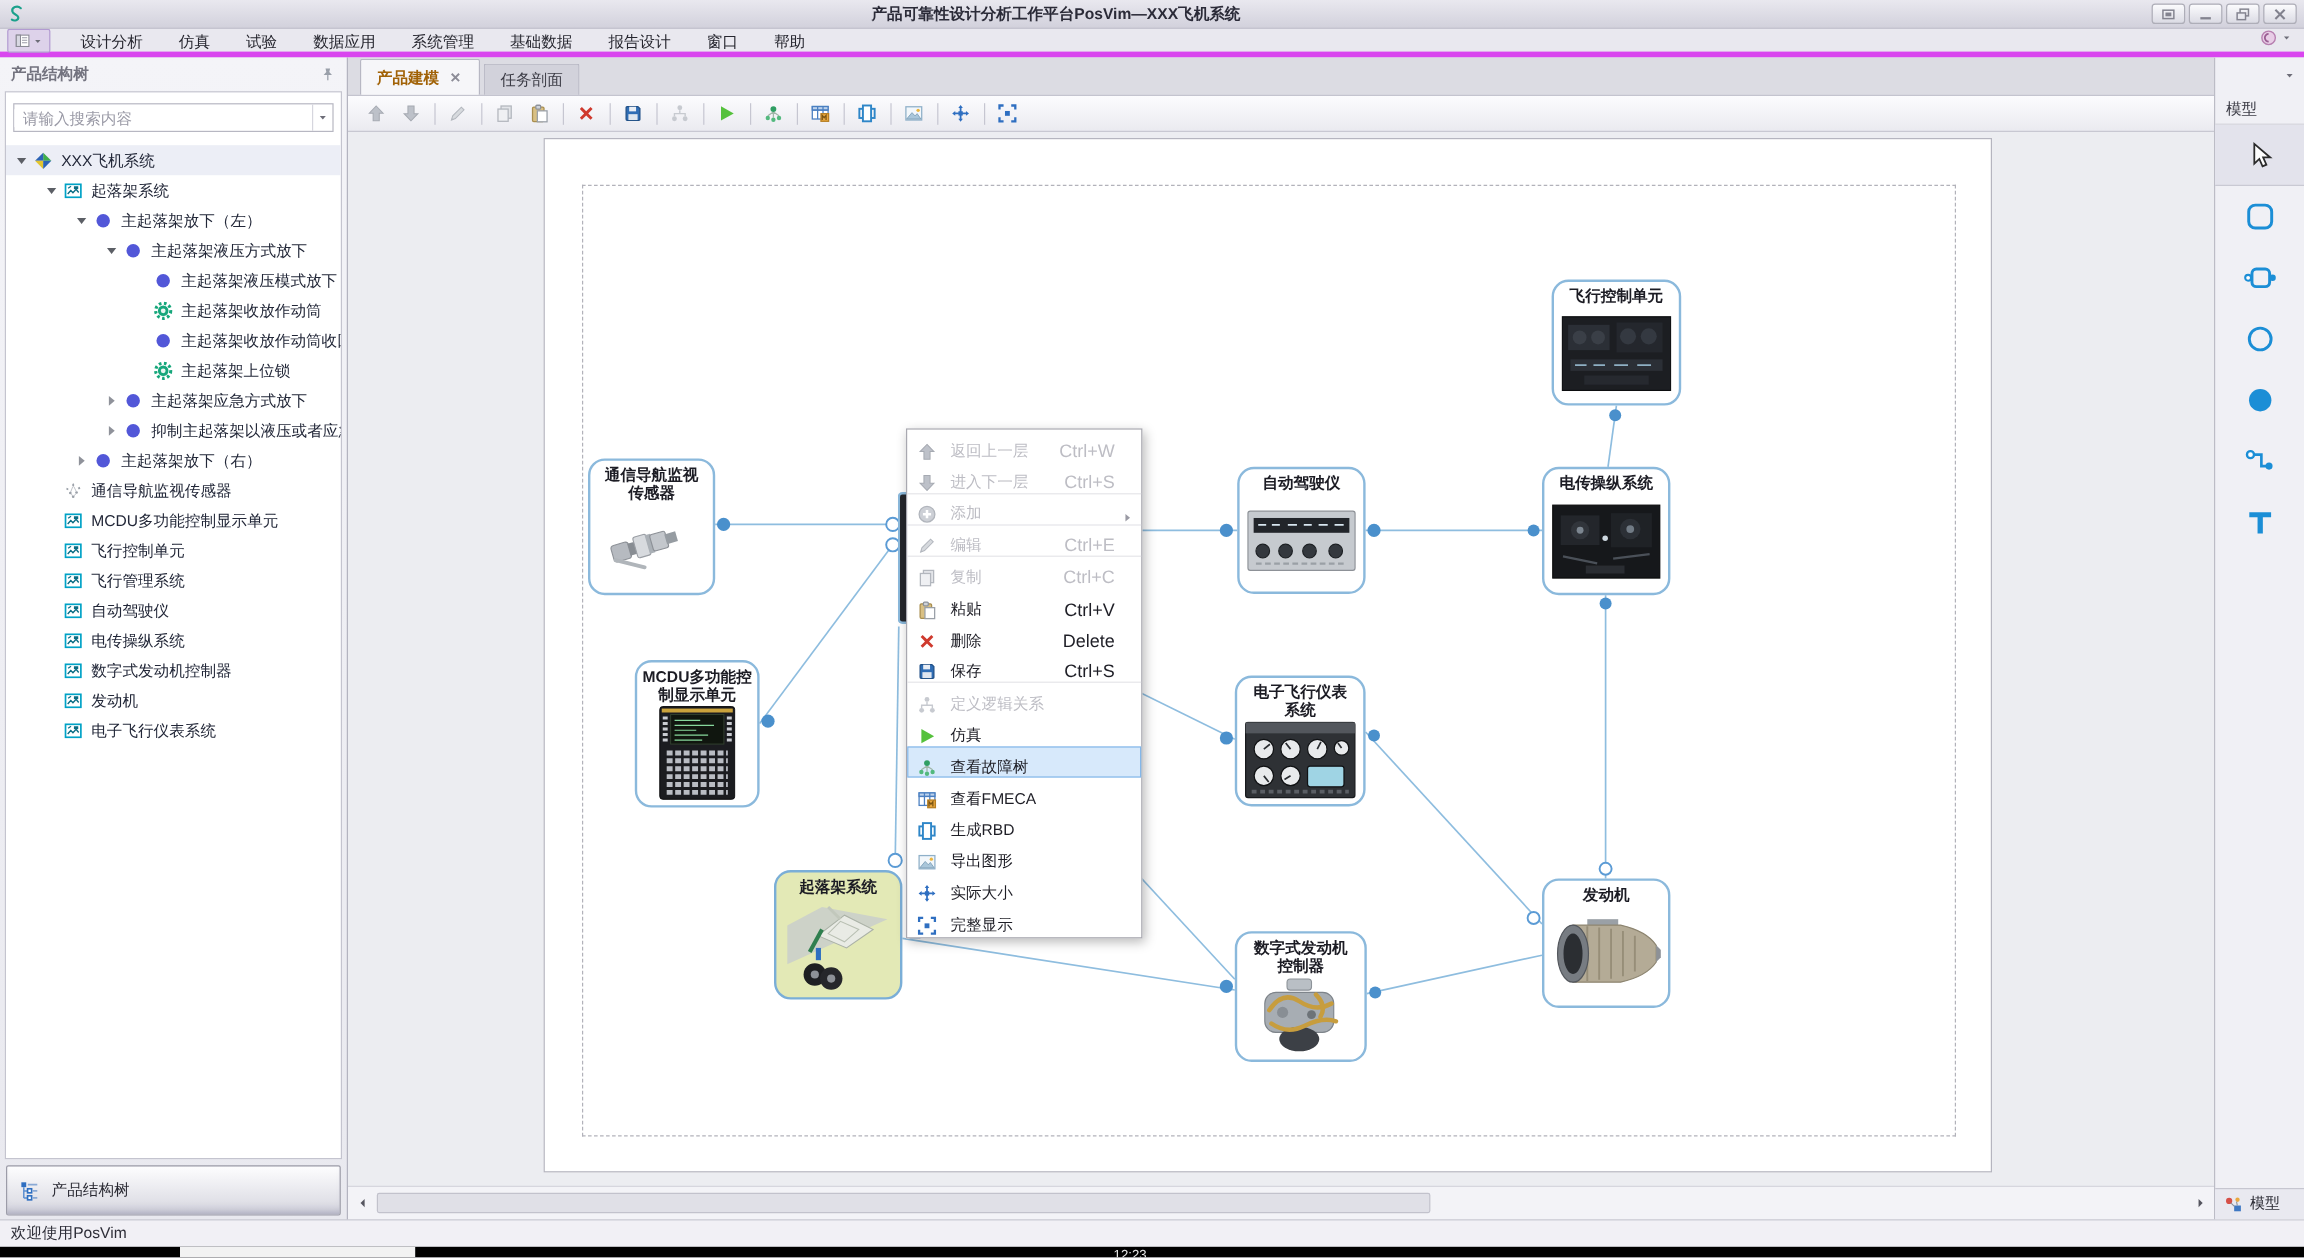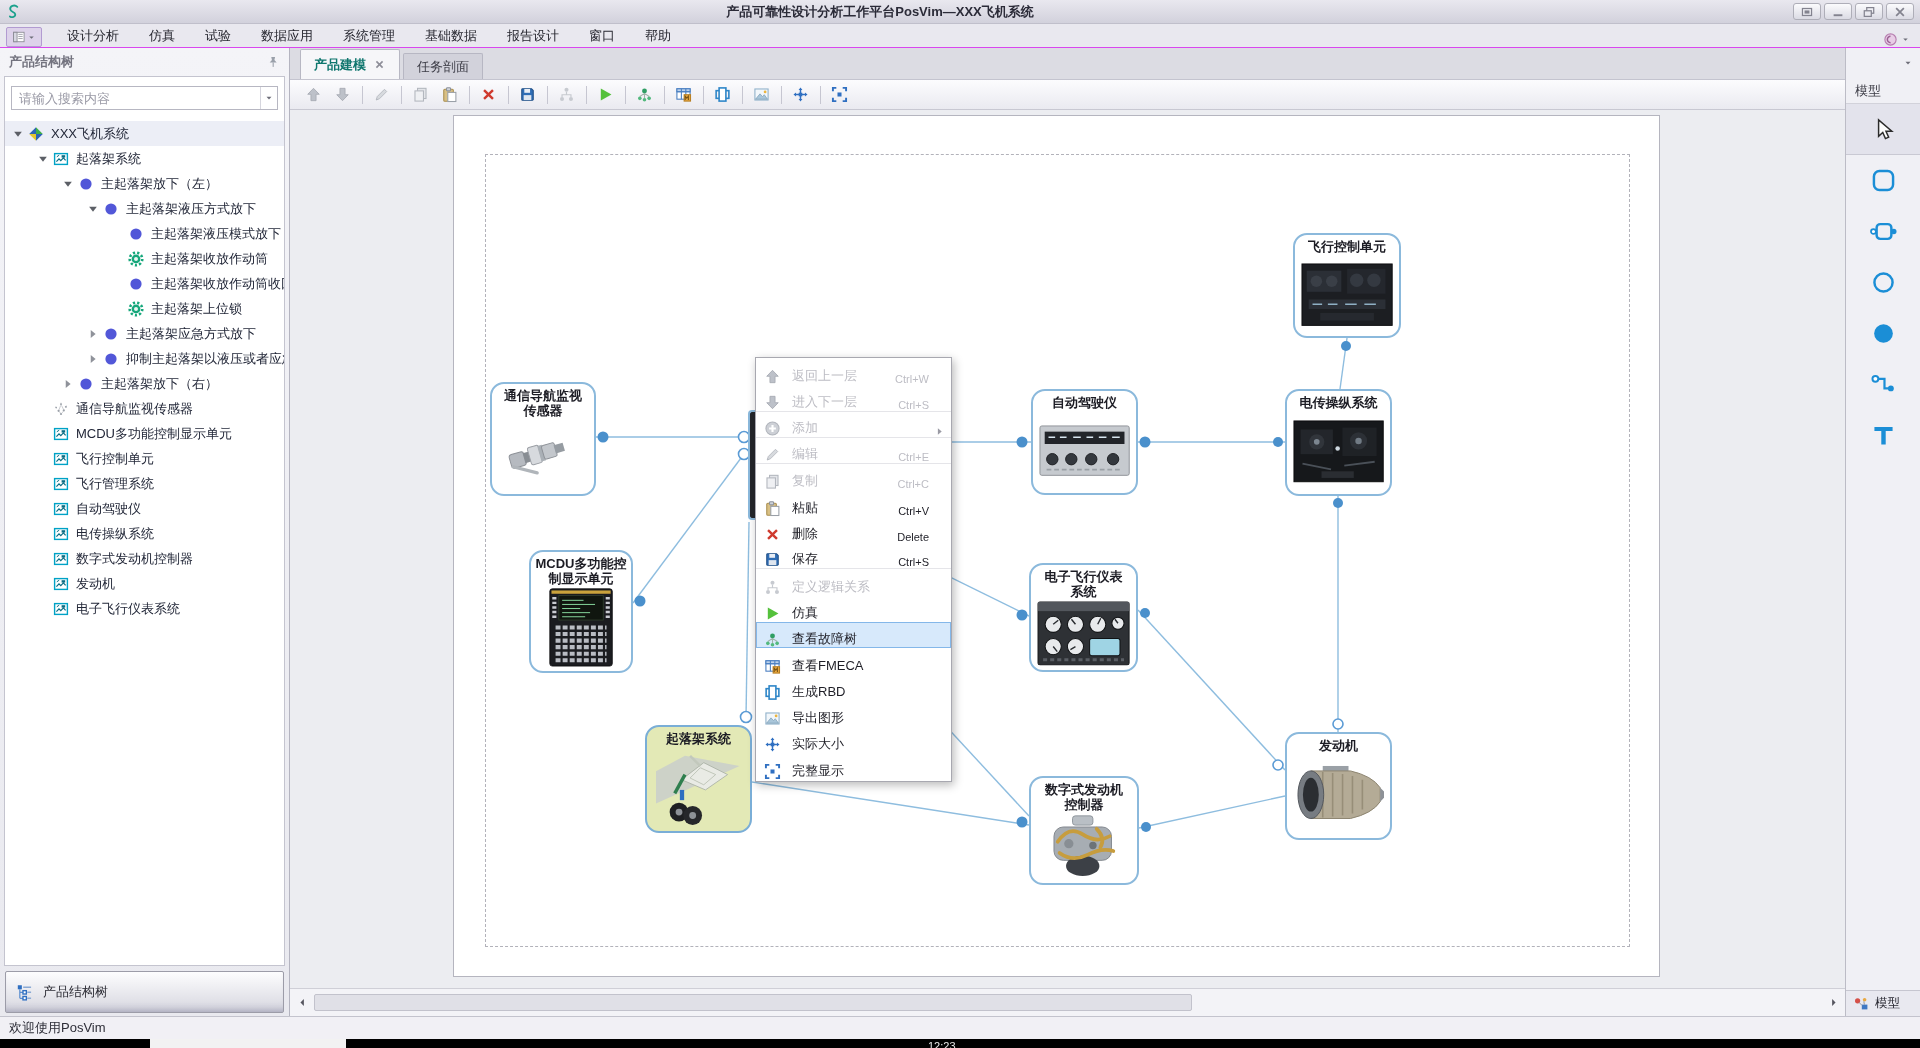--- a/index.html
+++ b/index.html
@@ -7,21 +7,21 @@
   .ic{display:inline-block;line-height:0}
   .ic svg{width:100%;height:100%}
   
   .titlebar{height:24px;background:linear-gradient(#e9e8ef,#d2d1dc);border-bottom:1px solid #c0bfcb;position:relative;display:flex;align-items:center}
   .app-logo{width:17px;height:17px;margin-left:5px}
   .title{position:absolute;left:0;right:160px;text-align:center;font-weight:bold;font-size:13px;color:#2b2b38}
   .winbtns{position:absolute;right:6px;top:3px;display:flex;gap:3px}
   .wbtn{width:28px;height:17px;background:linear-gradient(#fbfbfd,#dbdbe4);border:1px solid #aeaeb8;border-radius:3px;display:flex;align-items:center;justify-content:center}
   .wbtn .ic{width:14px;height:14px}
   
-  .menubar{height:24px;background:#e9e8ef;border-bottom:1px solid #d946ef;display:flex;align-items:flex-end;padding:0 6px}
+  .menubar{height:24px;background:#e9e8ef;border-bottom:5px solid #d946ef;display:flex;align-items:flex-start;padding:0 6px}
   .mb-tool{width:36px;height:20px;background:#ddd2ea;border:1px solid #b29bd1;border-radius:2px;display:flex;align-items:center;justify-content:center;gap:1px;margin-right:10px}
   .mb-tool .ic{width:14px;height:14px}
   .mb-tool .ic.small{width:9px;height:9px}
   .mi{padding:2px 15px;color:#26262f}
   .mb-right{margin-left:auto;display:flex;align-items:center;gap:3px;padding-right:4px}
   .mb-right .badge{width:15px;height:15px}
   .mb-right .ic.small{width:9px;height:9px}
   
   .mainrow{display:flex;height:968px;background:#e4e4ea}
   
@@ -39,21 +39,21 @@
   .trow.sel{background:#eceef6}
   .texp{width:14px;height:14px;flex:none;margin-right:3px}
   .texp.empty{visibility:hidden}
   .tico{width:16px;height:16px;flex:none;margin-right:7px}
   .sb-bottom{height:42px;margin:5px 5px 3px;background:linear-gradient(#fdfdfe,#d6d6df);border:1px solid #9c9ca8;border-radius:2px;display:flex;align-items:center;gap:9px;padding:0 10px;color:#2a2a33;box-shadow:inset 0 -8px 10px -8px #9090a8}
   .sb-bottom .ic{width:18px;height:18px}
   
   .main{flex:1;min-width:0;display:flex;flex-direction:column}
   .tabbar{height:32px;background:#dcdce3;border-bottom:1px solid #c4c4cf;display:flex;align-items:flex-end;padding-left:10px}
   .tab{height:26px;display:flex;align-items:center;gap:7px;padding:0 13px;border:1px solid #b7b7c3;border-bottom:none;background:#d2d2db;color:#3c3c46;border-radius:2px 2px 0 0;margin-right:3px}
-  .tab.active{background:#f6f6f9;height:30px;font-weight:bold;color:#0f766e}
+  .tab.active{background:#f6f6f9;height:30px;font-weight:bold;color:#a16207}
   .tab .ic{width:13px;height:13px}
   .toolbar{height:30px;background:linear-gradient(#fcfcfe,#eaeaf0);border-bottom:1px solid #c8c8d2;display:flex;align-items:center;padding:0 9px}
   .tb{width:29px;height:26px;display:flex;align-items:center;justify-content:center;position:relative;background:none;border:none}
   .tb .ic{width:17px;height:17px}
   .tb.sep{margin-right:10px}
   .tb.sep::after{content:"";position:absolute;right:-6px;top:4px;bottom:4px;width:1px;background:#c6c6d1}
   .viewport{flex:1;position:relative;background:#ecedf1;overflow:hidden}
   .canvas-white{position:absolute;left:163px;top:5px;width:1207px;height:862px;background:#fff;border:1px solid #b5b5bf}
   .canvas-dashed{position:absolute;left:195px;top:44px;width:1145px;height:793px;border:1px dashed #b2b2ba}
   svg.wires{position:absolute;left:0;top:0;width:1555px;height:878px}
@@ -66,21 +66,21 @@
   .nimg svg{max-width:96%;max-height:100%}
   .node.selected{background:#e3e9b6;border-color:#7aaed7}
   .hidden-node{position:absolute;left:458px;top:300px;width:9px;height:110px;background:#24262b;border:2px solid #8bb9dc;border-right:none;border-radius:4px 0 0 4px}
   .sel-handle{position:absolute;left:468px;top:663px;width:9px;height:9px;background:#3f86c9;border:1px solid #2a679f}
   
   .ctx{position:absolute;left:465px;top:247px;width:197px;background:#fff;border:1px solid #a8a8b0;box-shadow:2px 3px 9px rgba(0,0,0,.28);padding:1px 0;z-index:20}
   .cm-row{height:26.3px;display:flex;align-items:flex-end;padding:0 6px 0 8px;color:#1e1e26}
   .cm-row.sep{border-bottom:1px solid #e5e5e9}
   .cm-ico{width:17px;height:17px;flex:none;margin-right:11px}
   .cm-label{flex:1;white-space:nowrap}
-  .cm-short{font-size:11px}
+  .cm-short{font-size:15px}
   .cm-row.disabled,.cm-row.disabled .cm-short{color:#bdbdc4}
   .cm-row.hl{background:#d7e9fb;outline:1px solid #84b7e9;outline-offset:-1px}
   .cm-sub{width:11px;height:11px;margin-left:5px;visibility:hidden}
   .cm-row.has-sub .cm-sub{visibility:visible}
   
   .hscroll{height:28px;border-top:1px solid #cfcfd7;background:#f3f3f7;display:flex;align-items:center;padding:0 3px}
   .hs-btn{width:18px;height:18px;display:flex;align-items:center;justify-content:center}
   .hs-btn .ic{width:11px;height:11px}
   .hs-track{flex:1;height:20px;position:relative}
   .hs-thumb{position:absolute;left:3px;top:1px;width:58%;height:17px;background:#e0e0e7;border:1px solid #c2c2cc;border-radius:2px}

